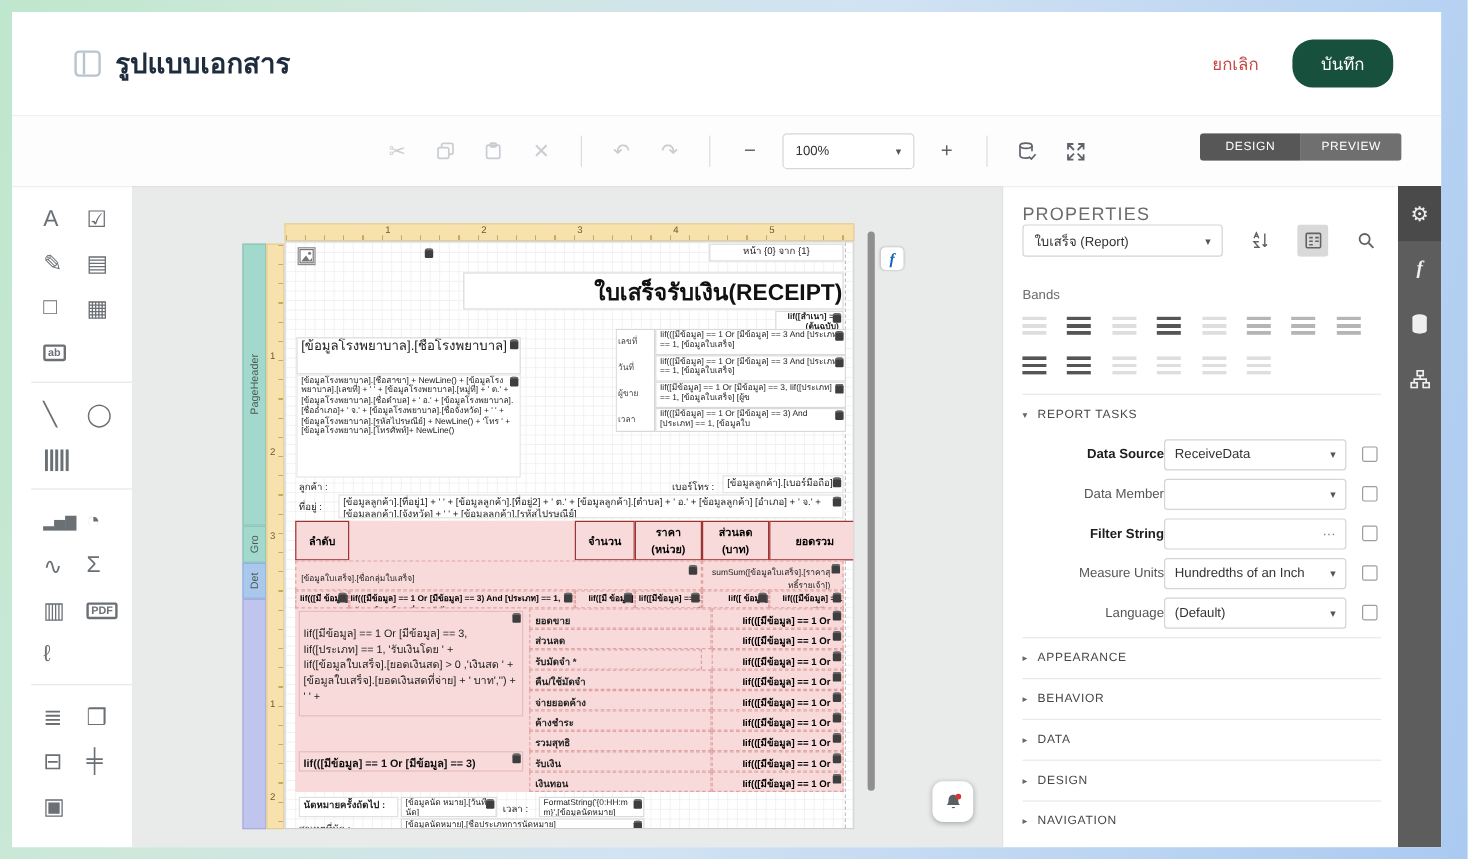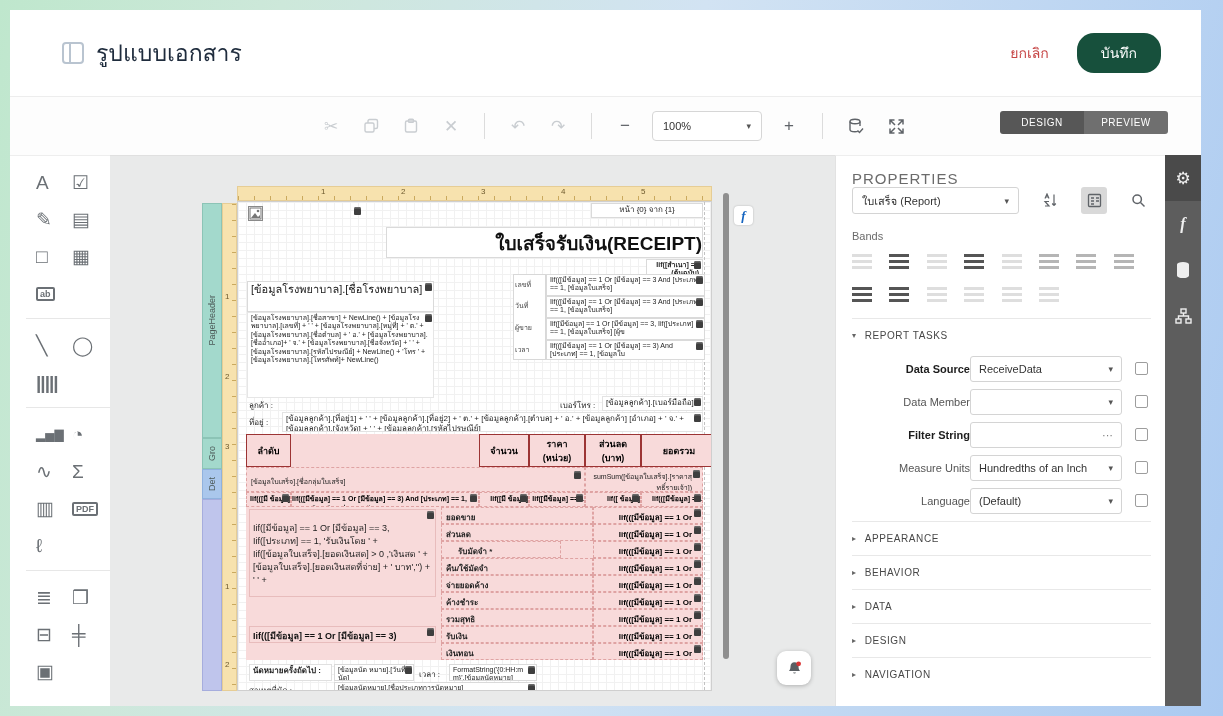--- a/index.html
+++ b/index.html
@@ -10,21 +10,21 @@
   .win { position:absolute; left:10px; top:10px; width:1191px; height:696px;
     background:#fff; display:flex; flex-direction:column; overflow:hidden; }
 
   
   .hdr { height:87px; display:flex; align-items:center; padding:0 40px 0 52px;
     border-bottom:1px solid #ededed; flex:0 0 auto; }
   .hdr-icon { width:22px; height:22px; border:2px solid #b9c4d0; border-radius:4px;
     margin-right:12px; position:relative; }
   .hdr-icon::before { content:""; position:absolute; left:5px; top:0; bottom:0;
     border-left:2px solid #b9c4d0; }
-  .hdr-title { font-size:23px; font-weight:normal; color:#1f2c3d; }
+  .hdr-title { font-size:23px; font-weight:bold; color:#1f2c3d; }
   .hdr-actions { margin-left:auto; display:flex; align-items:center; gap:28px; }
   .cancel-link { color:#c64545; font-size:14px; cursor:pointer; text-decoration:none; }
   .save-btn { background:#17503c; color:#fff; border:none; border-radius:17px;
     padding:9px 24px; font-size:14px; cursor:pointer; }
 
   
   .tbar { height:58px; display:flex; align-items:center; position:relative;
     background:#fdfdfd; flex:0 0 auto; }
   .tb-center { position:absolute; left:308px; top:0; height:100%;
     display:flex; align-items:center; gap:14px; }
@@ -99,21 +99,21 @@
     font-style:italic; font-family:"Liberation Serif",serif; font-size:13px; display:flex;
     align-items:center; justify-content:center; cursor:pointer; }
   .bell-btn { position:absolute; left:667px; top:495px; width:34px; height:34px; background:#fff;
     border-radius:9px; box-shadow:0 1px 4px rgba(0,0,0,.25); display:flex; align-items:center;
     justify-content:center; cursor:pointer; }
 
   
   .props { width:330px; background:#fff; border-left:1px solid #e2e2e2; border-top:1px solid #eee;
     flex:0 0 auto; padding:14px 14px 0 16px; font-size:11px; color:#555; overflow:hidden; }
   .p-title { font-size:15px; letter-spacing:1px; color:#6b6b6b; }
-  .p-selector { display:flex; gap:18px; margin-bottom:16px; }
+  .p-selector { display:flex; gap:18px; margin-bottom:26px; }
   .sel { flex:1; height:27px; border:1px solid #d4d4d4; border-radius:3px; display:flex;
     align-items:center; justify-content:space-between; padding:0 9px; font-size:11px; color:#333; cursor:pointer; }
   .sq-btn { width:26px; height:27px; border:1px solid transparent; border-radius:3px; display:flex;
     align-items:center; justify-content:center; color:#5f6368; cursor:pointer; background:none; font-size:12px; }
   .sq-btn.active { background:#d9d9d9; }
   .p-bands-label { color:#6b6b6b; margin-bottom:12px; }
   .band-grid { display:grid; grid-template-columns:repeat(8,1fr); row-gap:18px; margin-bottom:16px; }
   .bico { width:20px; height:15px; position:relative; cursor:pointer; }
   .bico::before { content:""; position:absolute; inset:0;
     background:linear-gradient(currentColor 0 3px,transparent 3px 6px,currentColor 6px 9px,transparent 9px 12px,currentColor 12px 15px); }
@@ -371,21 +371,21 @@
         <div class="abs pink dashcell rt" style="left:403px;top:290px;width:62px;height:15px;font-size:7px;font-weight:bold"><span class="db"></span><span>Iif(([มีข้อมูล] = 1 Or [มีข้อมูล]</span></div>
 
         <div class="abs pink pre" style="left:11px;top:307px;width:187px;height:88px;font-size:9px;color:#222;line-height:1.45;border:1px solid #e8bcbc;padding:12px 3px"><span class="db"></span><span>Iif([มีข้อมูล] == 1 Or [มีข้อมูล] == 3,
 Iif([ประเภท] == 1, 'รับเงินโดย ' +
 Iif([ข้อมูลใบเสร็จ].[ยอดเงินสด] &gt; 0 ,'เงินสด ' +
 [ข้อมูลใบเสร็จ].[ยอดเงินสดที่จ่าย] + ' บาท','') +
 ' ' +</span></div>
 
         <div class="abs pink dashcell bold" style="left:203px;top:305px;width:152px;height:17px;font-size:8px;color:#222;padding:3px 4px"><span>ยอดขาย</span></div>
         <div class="abs pink dashcell bold" style="left:203px;top:322px;width:152px;height:17px;font-size:8px;color:#222;padding:3px 4px"><span>ส่วนลด</span></div>
-        <div class="abs pink dashcell bold" style="left:203px;top:339px;width:120px;height:17px;font-size:8px;color:#222;padding:3px 16px"><span>รับมัดจำ *</span></div>
+        <div class="abs pink dashcell bold" style="left:203px;top:339px;width:144px;height:17px;font-size:8px;color:#222;padding:3px 4px"><span>รับมัดจำ *</span></div>
         <div class="abs pink dashcell bold" style="left:203px;top:356px;width:152px;height:17px;font-size:8px;color:#222;padding:3px 4px"><span>คืน/ใช้มัดจำ</span></div>
         <div class="abs pink dashcell bold" style="left:203px;top:373px;width:152px;height:17px;font-size:8px;color:#222;padding:3px 4px"><span>จ่ายยอดค้าง</span></div>
         <div class="abs pink dashcell bold" style="left:203px;top:390px;width:152px;height:17px;font-size:8px;color:#222;padding:3px 4px"><span>ค้างชำระ</span></div>
         <div class="abs pink dashcell bold" style="left:203px;top:407px;width:152px;height:17px;font-size:8px;color:#222;padding:3px 4px"><span>รวมสุทธิ</span></div>
         <div class="abs pink dashcell bold" style="left:203px;top:424px;width:152px;height:17px;font-size:8px;color:#222;padding:3px 4px"><span>รับเงิน</span></div>
         <div class="abs pink dashcell bold" style="left:203px;top:441px;width:152px;height:17px;font-size:8px;color:#222;padding:3px 4px"><span>เงินทอน</span></div>
 
         <div class="abs pink dashcell rt bold" style="left:355px;top:305px;width:110px;height:17px;font-size:8px;padding:3px 10px 0 2px"><span class="db"></span><span>Iif(([มีข้อมูล] == 1 Or</span></div>
         <div class="abs pink dashcell rt bold" style="left:355px;top:322px;width:110px;height:17px;font-size:8px;padding:3px 10px 0 2px"><span class="db"></span><span>Iif(([มีข้อมูล] == 1 Or</span></div>
         <div class="abs pink dashcell rt bold" style="left:355px;top:339px;width:110px;height:17px;font-size:8px;padding:3px 10px 0 2px"><span class="db"></span><span>Iif(([มีข้อมูล] == 1 Or</span></div>

